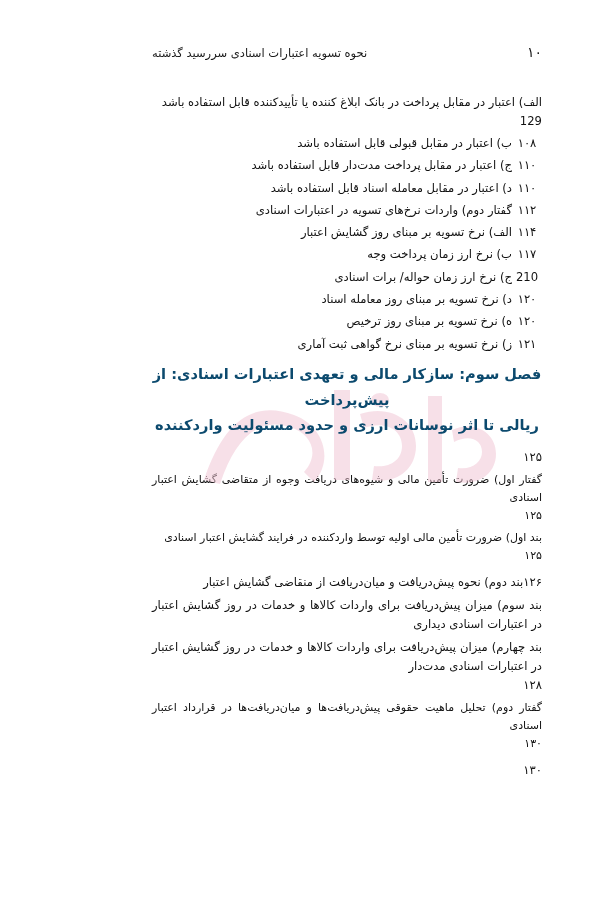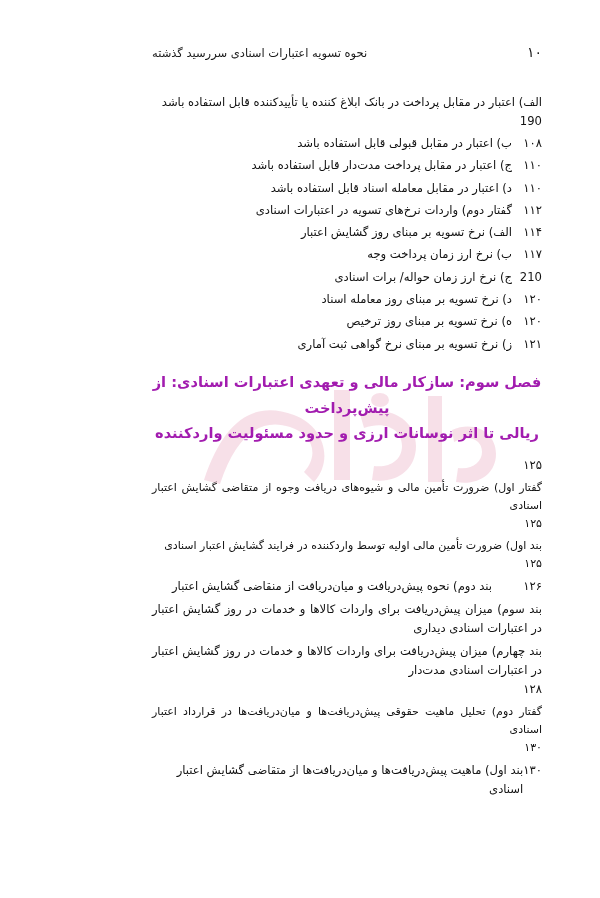--- a/index.html
+++ b/index.html
@@ -59,21 +59,21 @@
     margin-bottom: 3.5px;
     direction: rtl;
   }
   .toc-text {
     flex: 1 1 auto;
     text-align: right;
     padding-left: 16px;
   }
   .toc-page {
     flex: 0 0 auto;
-    text-align: right;
+    text-align: center;
     min-width: 30px;
     font-size: 11.6px;
     white-space: nowrap;
   }
   
   .toc-entry.stacked {
     display: block;
   }
   .toc-entry.stacked .toc-text {
     display: block;
@@ -81,24 +81,24 @@
     margin-top: 31px;
   }
   .toc-entry.stacked .toc-page {
     display: block;
     text-align: right;
     margin-top: 0px;
   }
 
   
   .chapter-heading {
-    margin: 16px 0 10px 0;
+    margin: 8px 0 10px 0;
     font-size: 14.6px;
     font-weight: bold;
-    color: #a21caf;
+    color: #0c4a6e;
     text-align: center;
     line-height: 1.75;
     direction: rtl;
     position: relative;
     z-index: 2;
   }
 
   .section-block {
     margin-top: 4px;
   }
@@ -111,26 +111,27 @@
     margin-bottom: 4px;
   }
   .para-entry .trailing-num {
     display: block;
     text-align: right;
   }
 
   .entry-inline {
     display: flex;
     flex-direction: row-reverse;
-    justify-content: space-between;
+    justify-content: flex-end;
     align-items: flex-start;
     font-size: 11.6px;
     line-height: 1.64;
     margin-bottom: 4px;
     direction: rtl;
+    margin-top: 8px;
   }
   .entry-inline .etext {
     text-align: right;
     padding-left: 20px;
   }
   .entry-inline .enum {
     white-space: nowrap;
   }
 
   .block-entry {
@@ -182,21 +183,21 @@
 
   <div class="header-row">
     <div class="header-title">نحوه تسویه اعتبارات اسنادی سررسید گذشته</div>
     <div class="header-page">۱۰</div>
   </div>
 
   <div class="toc">
 
     <div class="toc-entry stacked">
       <span class="toc-text">الف) اعتبار در مقابل پرداخت در بانک ابلاغ کننده یا تأییدکننده قابل استفاده باشد</span>
-      <span class="toc-page">190</span>
+      <span class="toc-page">129</span>
     </div>
 
     <div class="toc-entry">
       <span class="toc-text">ب) اعتبار در مقابل قبولی قابل استفاده باشد</span>
       <span class="toc-page">۱۰۸</span>
     </div>
 
     <div class="toc-entry">
       <span class="toc-text">ج) اعتبار در مقابل پرداخت مدت‌دار قابل استفاده باشد</span>
       <span class="toc-page">۱۱۰</span>
@@ -278,19 +279,18 @@
       <span>بند چهارم) میزان پیش‌دریافت برای واردات کالاها و خدمات در روز گشایش اعتبار در اعتبارات اسنادی مدت‌دار</span>
       <span class="trailing-num">۱۲۸</span>
     </div>
 
     <div class="block-entry">
       <span class="btext">گفتار دوم) تحلیل ماهیت حقوقی پیش‌دریافت‌ها و میان‌دریافت‌ها در قرارداد اعتبار اسنادی</span>
       <span class="bnum">۱۳۰</span>
     </div>
 
     <div class="entry-inline">
-      <span class="etext">بند اول) ماهیت پیش‌دریافت‌ها و میان‌دریافت‌ها از متقاضی گشایش اعتبار اسنادی</span>
       <span class="enum">۱۳۰</span>
     </div>
 
   </div>
 
 </div>
 
 </body></html>

